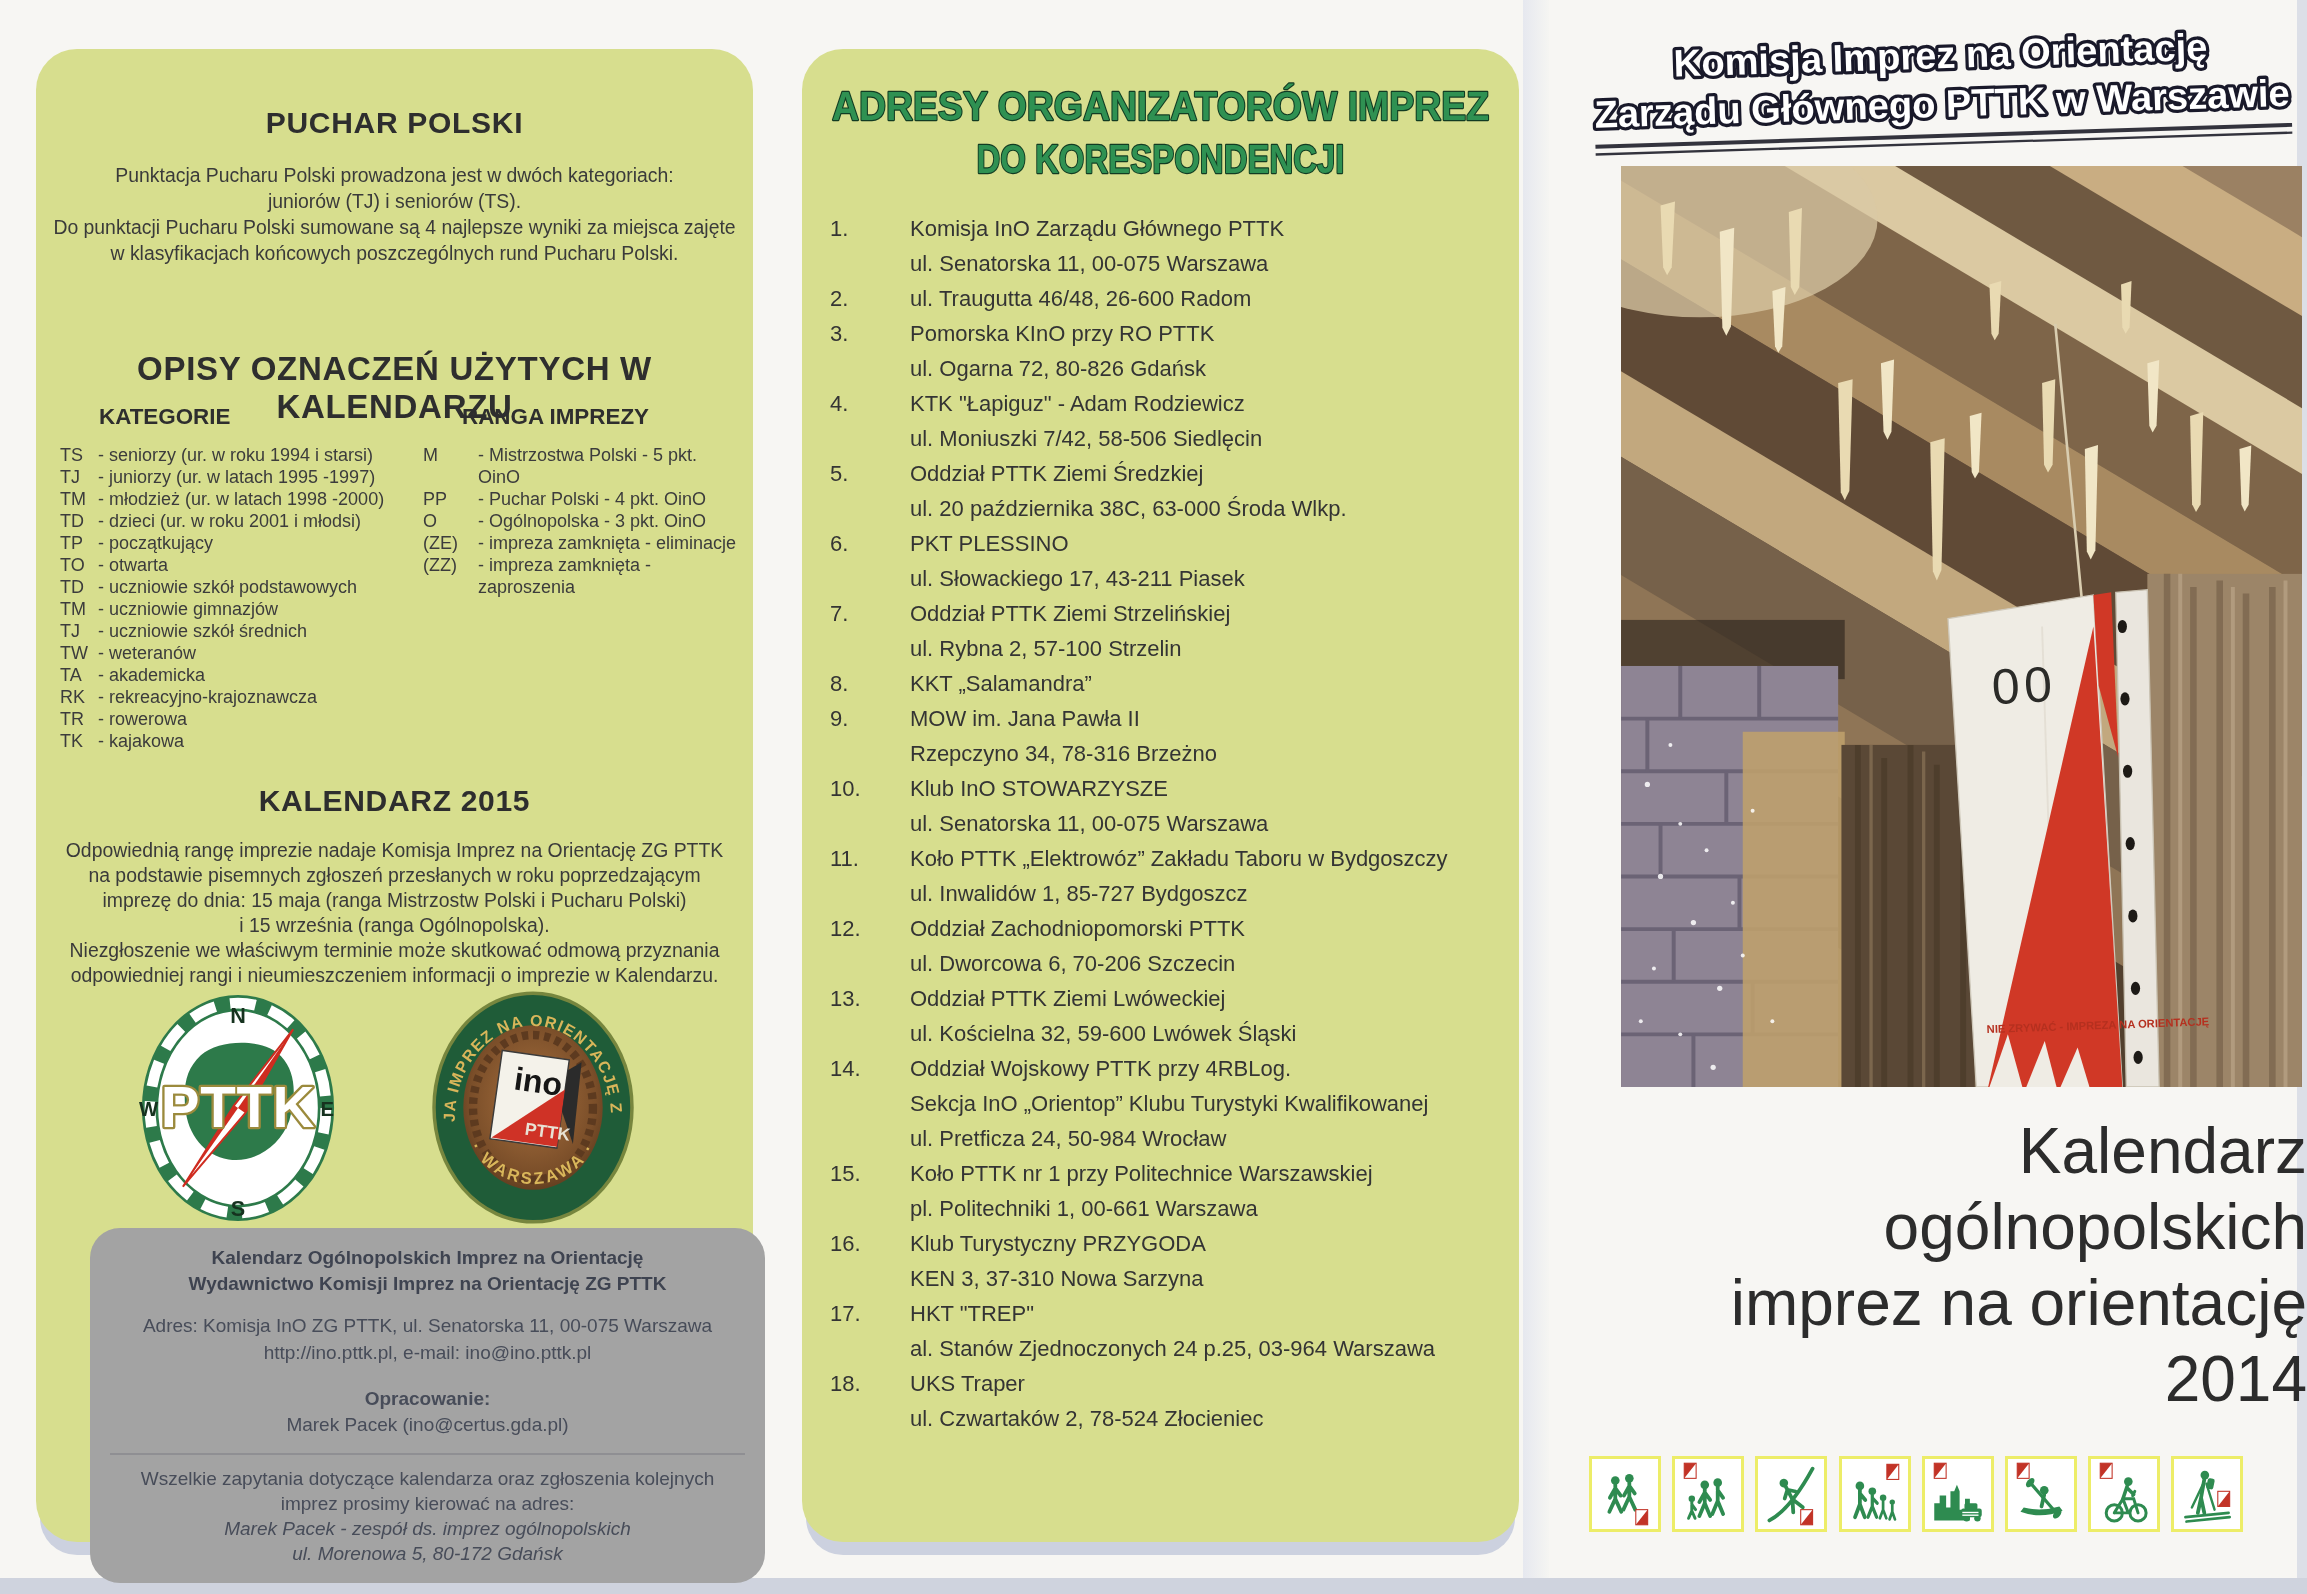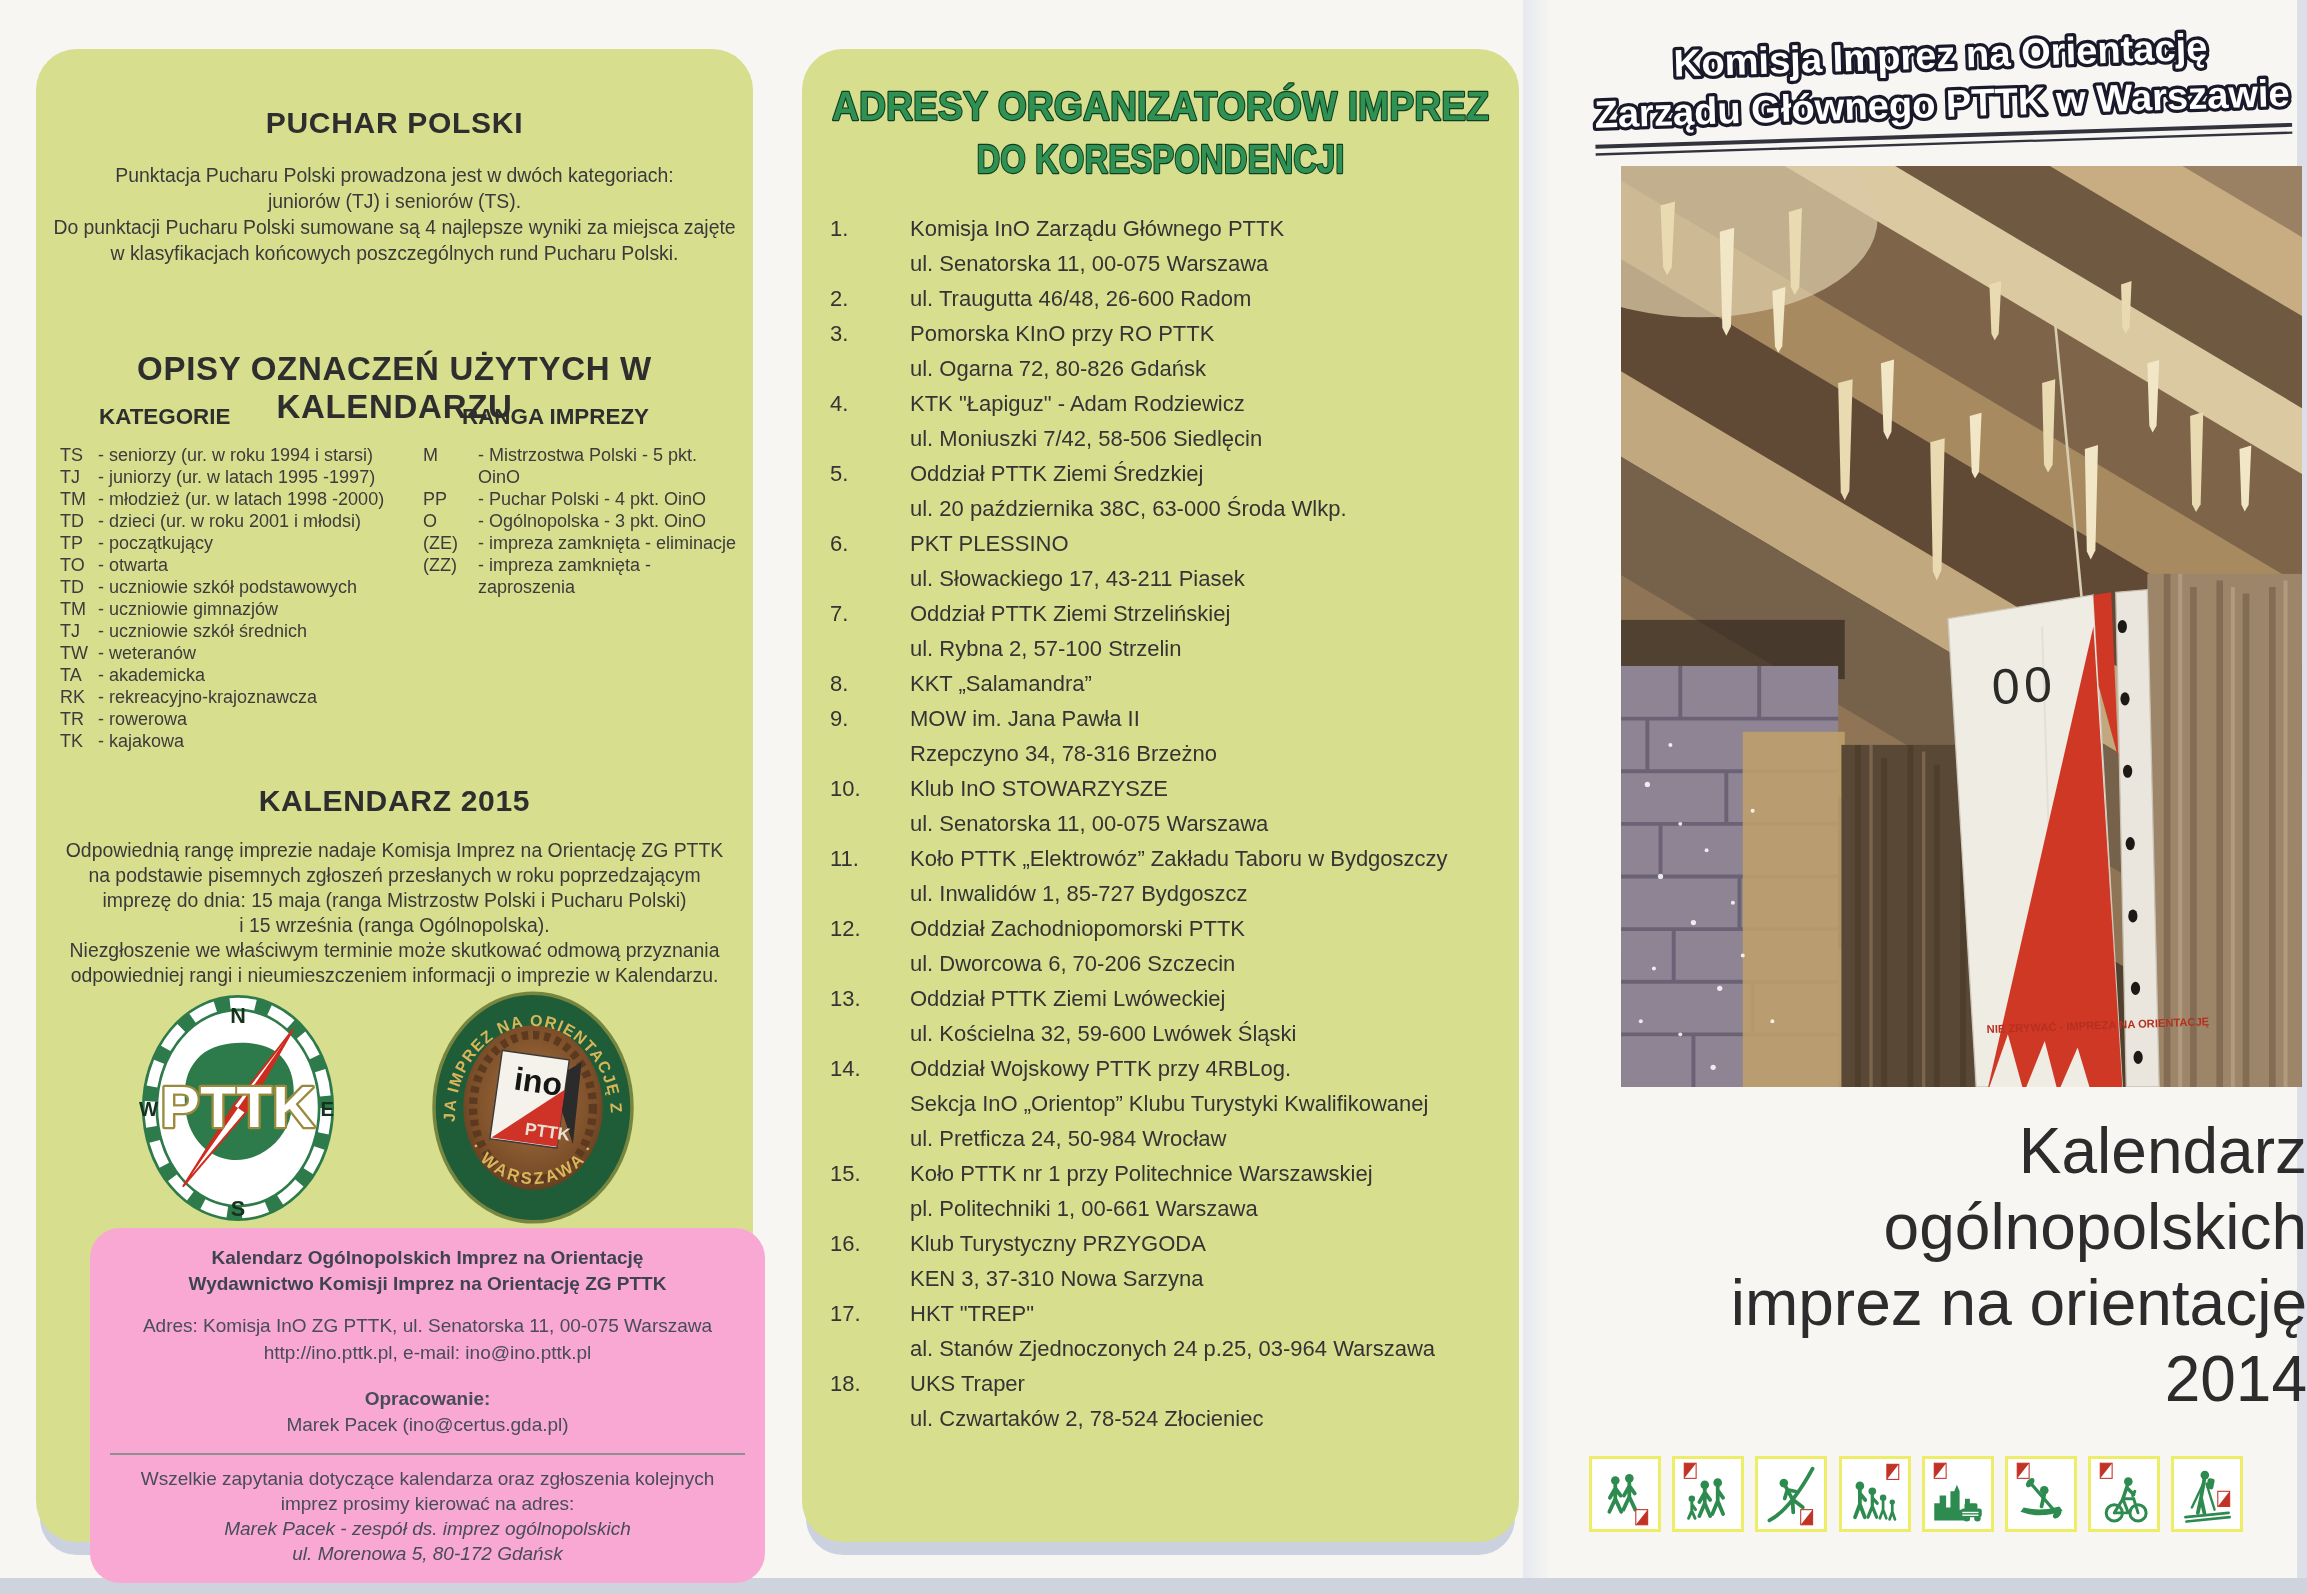--- a/index.html
+++ b/index.html
@@ -24,21 +24,21 @@
   .kat-col{width:363px;}
   .ran-col{flex:1;}
   .krow{display:flex;font-size:18px;line-height:22px;color:#3c3c3c;}
   .kcode{flex:0 0 38px;}
   .rcode{flex:0 0 55px;}
   .kdesc{flex:1;}
   .logo-box{position:absolute;width:210px;height:230px;}
   #logo-compass{left:97px;top:944px;}
   #logo-medal{left:392px;top:940px;}
   .infobox{position:absolute;left:54px;top:1179px;width:675px;height:355px;
-        background:#f9a8d4;border-radius:30px;color:#474c59;text-align:center;
+        background:#a3a3a3;border-radius:30px;color:#474c59;text-align:center;
         font-size:19px;box-sizing:border-box;padding-top:17px;}
   .ib-title{font-weight:bold;line-height:26px;color:#3e4350;}
   .ib-adres{margin-top:15px;line-height:27px;}
   .ib-oprac{margin-top:20px;font-weight:bold;line-height:26px;}
   .ib-oprac-val{line-height:25px;}
   .ib-rule{border:none;border-top:2px solid #8f8f93;width:94%;margin:16px auto 10.5px;}
   .ib-footer{line-height:25px;}
   .ital{font-style:italic;}
 
   

